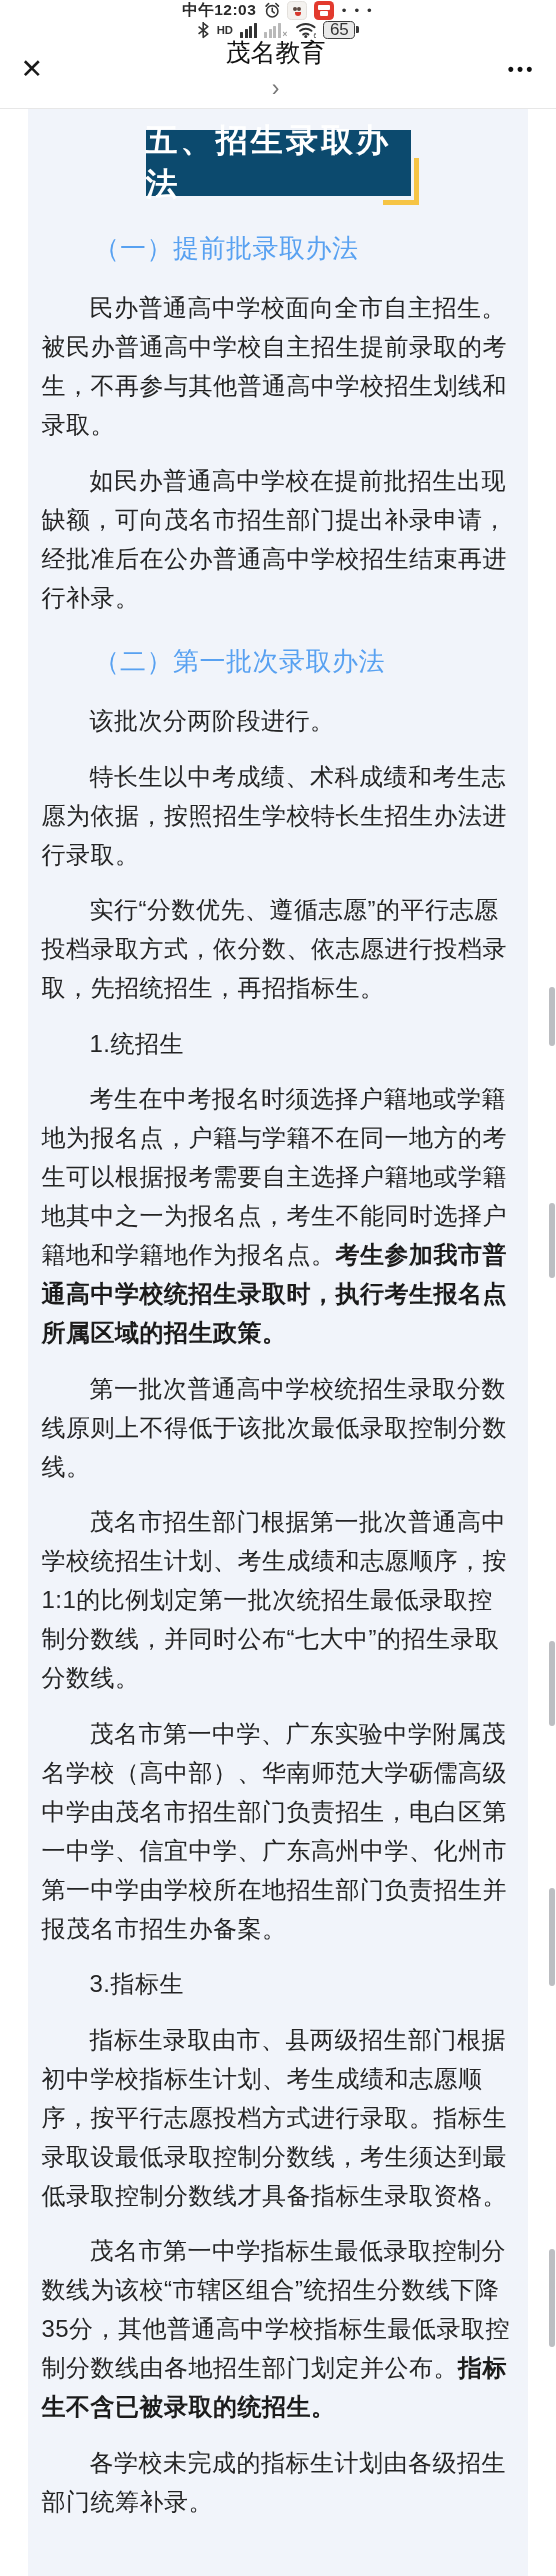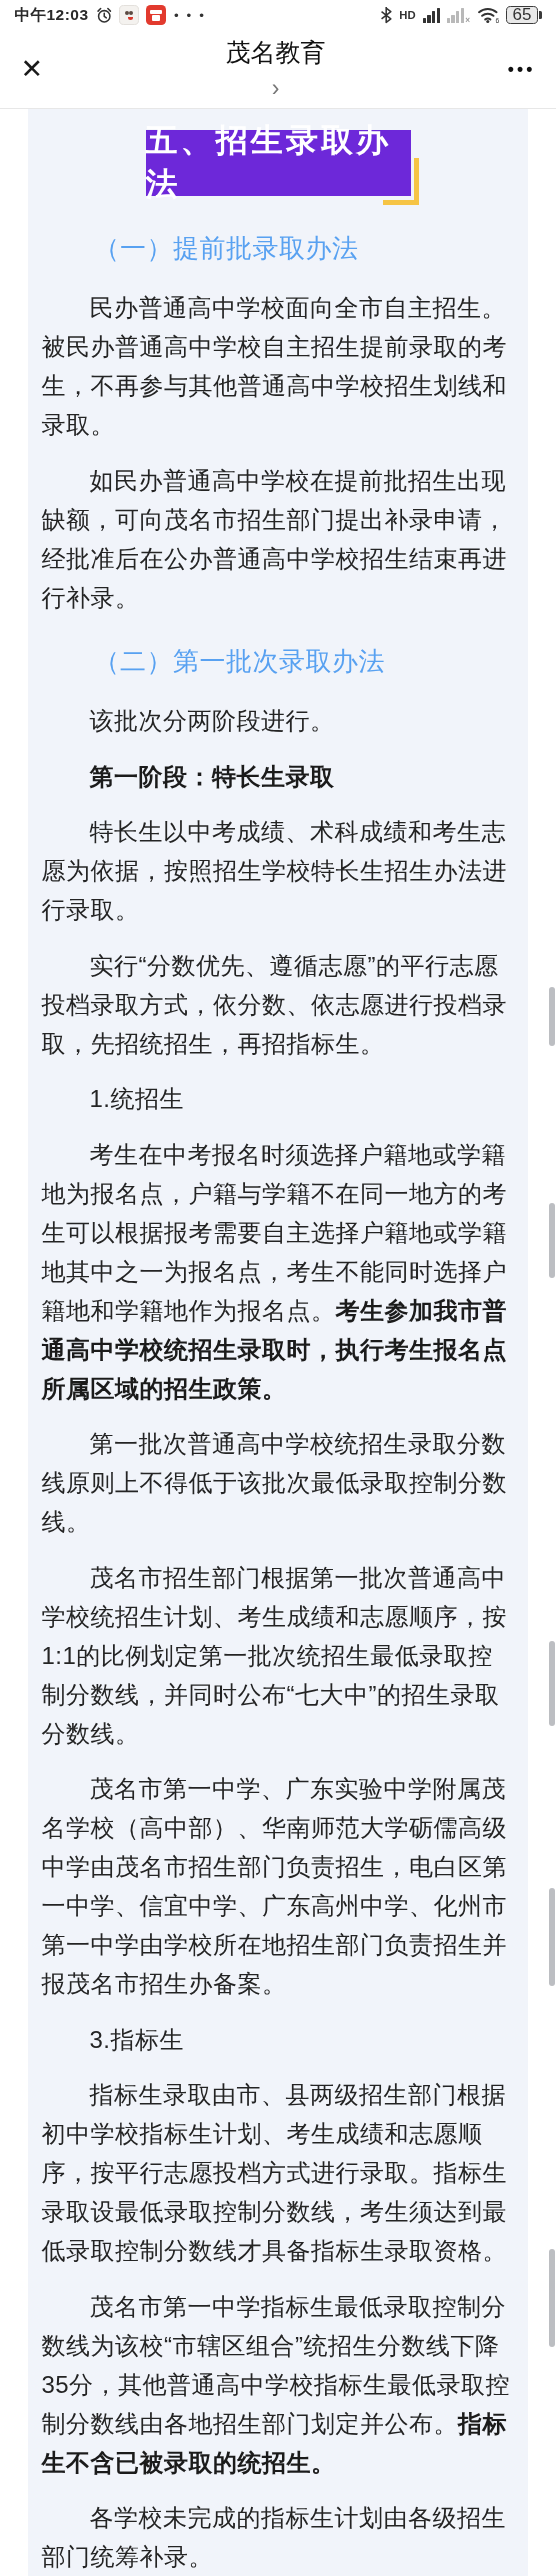--- a/index.html
+++ b/index.html
@@ -5,21 +5,21 @@
   * { margin:0; padding:0; box-sizing:border-box; }
   html,body { width:556px; }
   body {
     font-family:"Liberation Sans","DejaVu Sans",sans-serif;
     background:#ffffff; color:#222;
     width:556px; height:2804px; overflow:hidden; position:relative;
   }
   
   .status-bar{
     height:30px; display:flex; align-items:center; justify-content:space-between;
-    padding:0 14.4px; background:#ffffff;
+    padding:0 14.4px; background:#ffffff;flex-direction:column;
   }
   .sb-left,.sb-right{ display:flex; align-items:center; gap:7.2px; }
   .sb-time{ font-size:15.5px; color:#2a2a2a; font-weight:bold; letter-spacing:0.5px;}
   .sb-appicon{ width:19.6px; height:19.6px; border-radius:4.6px; position:relative; overflow:hidden;}
   .sb-appicon.light{ background:#f4f2ef; border:0.5px solid #e3e0dc;}
   .sb-appicon.light::before{ content:""; position:absolute; left:4.6px; top:5.2px; width:4.1px; height:4.1px; border-radius:50%; background:#5b4a42;}
   .sb-appicon.light::after{ content:""; position:absolute; right:4.6px; top:5.2px; width:4.1px; height:4.1px; border-radius:50%; background:#5b4a42;}
   .sb-appicon.light .tongue{ position:absolute; left:7.2px; bottom:3.6px; width:5.2px; height:3.6px; border-radius:0 0 3.1px 3.1px; background:#d7382d;}
   .sb-appicon.red{ background:#e23a2e;}
   .sb-appicon.red::before{ content:""; position:absolute; left:4.1px; top:4.6px; right:4.1px; height:4.6px; background:#fff; border-radius:1px;}
@@ -45,21 +45,21 @@
   .nav-title{ font-size:25px; color:#111; display:flex; align-items:center; gap:5.2px; font-weight:500;flex-direction:column;}
   .nav-chevron{ color:#777; font-size:23px; font-weight:300;}
   .nav-more{ font-size:17.5px; color:#111; letter-spacing:3.1px; font-weight:bold;}
   
   .article-bg{
     margin:0 28px 0 28px; background:#f1f4fa; min-height:2705px;
     padding:11.3px 13.4px 0 13.4px;
   }
   .badge-wrap{ width:265px; margin:9.3px auto 33px auto; position:relative;}
   .badge{
-    background:#6d28d9; color:#ffffff; height:66px;
+    background:#0c4a6e; color:#ffffff; height:66px;
     display:flex; align-items:center; justify-content:center;
     font-size:32px; font-weight:bold; letter-spacing:3.1px;
   }
   .badge-accent{
     position:absolute; right:-8.2px; bottom:-9.3px; width:36px; height:47px;
     border-right:5.2px solid #f6c445; border-bottom:5.2px solid #f6c445;
   }
   .blk{ font-size:24px; line-height:39px; letter-spacing:0.5px; color:#242424; }
   .blk.paragraph{ text-indent:2em; margin-bottom:16.5px; }
   .blk.stage{ font-weight:bold; text-indent:2em; margin-bottom:16.5px; color:#1d1d1d;}
@@ -138,21 +138,20 @@
   <div class="badge-wrap">
     <div class="badge">五、招生录取办法</div>
     <div class="badge-accent"></div>
   </div>
   <div id="blocks">
       <div class="blk heading"><span>（一）提前批录取办法</span></div>
       <div class="blk paragraph"><span>民办普通高中学校面向全市自主招生。被民办普通高中学校自主招生提前录取的考生，不再参与其他普通高中学校招生划线和录取。</span></div>
       <div class="blk paragraph"><span>如民办普通高中学校在提前批招生出现缺额，可向茂名市招生部门提出补录申请，经批准后在公办普通高中学校招生结束再进行补录。</span></div>
       <div class="blk heading"><span>（二）第一批次录取办法</span></div>
       <div class="blk paragraph"><span>该批次分两阶段进行。</span></div>
-      <div class="blk stage"><span class="b">第一阶段：特长生录取</span></div>
       <div class="blk paragraph"><span>特长生以中考成绩、术科成绩和考生志愿为依据，按照招生学校特长生招生办法进行录取。</span></div>
       <div class="blk paragraph"><span>实行“分数优先、遵循志愿”的平行志愿投档录取方式，依分数、依志愿进行投档录取，先招统招生，再招指标生。</span></div>
       <div class="blk paragraph"><span>1.统招生</span></div>
       <div class="blk paragraph"><span>考生在中考报名时须选择户籍地或学籍地为报名点，户籍与学籍不在同一地方的考生可以根据报考需要自主选择户籍地或学籍地其中之一为报名点，考生不能同时选择户籍地和学籍地作为报名点。</span><span class="b">考生参加我市普通高中学校统招生录取时，执行考生报名点所属区域的招生政策。</span></div>
       <div class="blk paragraph"><span>第一批次普通高中学校统招生录取分数线原则上不得低于该批次最低录取控制分数线。</span></div>
       <div class="blk paragraph"><span>茂名市招生部门根据第一批次普通高中学校统招生计划、考生成绩和志愿顺序，按1:1的比例划定第一批次统招生最低录取控制分数线，并同时公布“七大中”的招生录取分数线。</span></div>
       <div class="blk paragraph"><span>茂名市第一中学、广东实验中学附属茂名学校（高中部）、华南师范大学砺儒高级中学由茂名市招生部门负责招生，电白区第一中学、信宜中学、广东高州中学、化州市第一中学由学校所在地招生部门负责招生并报茂名市招生办备案。</span></div>
       <div class="blk paragraph"><span>3.指标生</span></div>
       <div class="blk paragraph"><span>指标生录取由市、县两级招生部门根据初中学校指标生计划、考生成绩和志愿顺序，按平行志愿投档方式进行录取。指标生录取设最低录取控制分数线，考生须达到最低录取控制分数线才具备指标生录取资格。</span></div>
       <div class="blk paragraph"><span>茂名市第一中学指标生最低录取控制分数线为该校“市辖区组合”统招生分数线下降35分，其他普通高中学校指标生最低录取控制分数线由各地招生部门划定并公布。</span><span class="b">指标生不含已被录取的统招生。</span></div>

